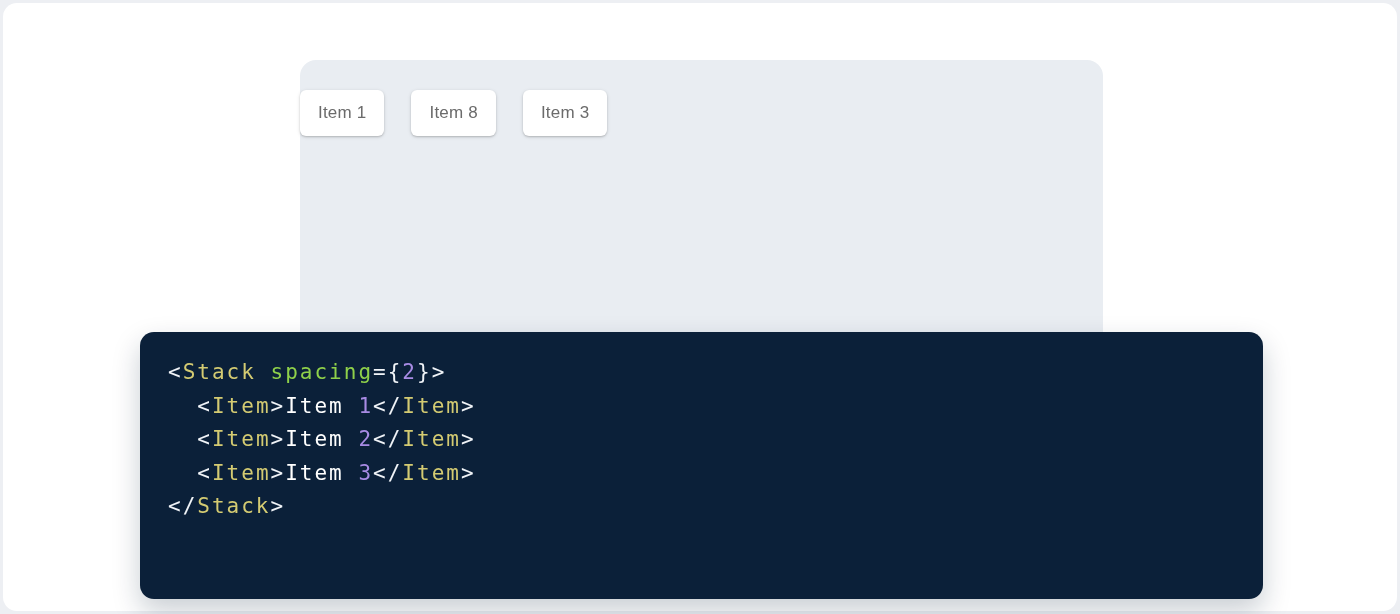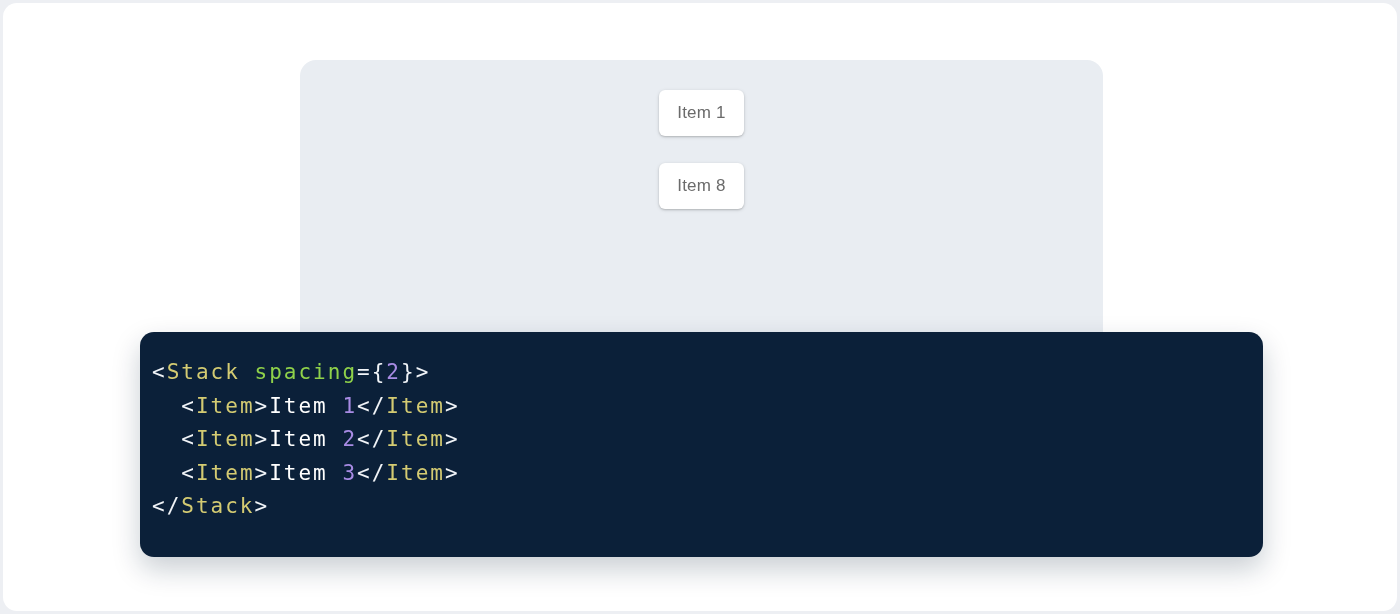--- a/index.html
+++ b/index.html
@@ -39,21 +39,21 @@
     position: absolute;
     left: 297px;
     top: 57px;
     width: 803px;
     height: 293px;
     background: var(--panel-bg);
     border-radius: 16px;
   }
   .stack {
     display: flex;
-    flex-direction: column;
+    flex-direction: row;
     align-items: center;
     padding-top: 30px;
     gap: 27px;
   }
   .stack-card {
     background: var(--card-bg);
     border-radius: 6px;
     box-shadow: 0 1px 2px rgba(0,0,0,0.18), 0 1px 4px rgba(0,0,0,0.10);
     padding: 11px 18px;
     min-width: 82px;
@@ -64,24 +64,24 @@
     line-height: 24px;
     letter-spacing: 0.2px;
     color: var(--card-text);
     white-space: nowrap;
   }
   .code-block {
     position: absolute;
     left: 137px;
     top: 329px;
     width: 1123px;
-    height: 225px;
+    height: 267px;
     background: var(--code-bg);
     border-radius: 14px;
-    padding: 24px 12px;
+    padding: 24px 28px;
     box-shadow: 0 12px 28px rgba(10, 30, 55, 0.22);
   }
   pre.code {
     margin: 0;
     font-family: "DejaVu Sans Mono", monospace;
     font-size: 21px;
     line-height: 33.6px;
     letter-spacing: 2px;
     color: var(--code-text);
     white-space: pre;
@@ -99,20 +99,23 @@
   <div class="page">
 
     <div class="demo-panel">
       <div class="stack">
         <div class="stack-card">
           <span>Item 1</span>
         </div>
         <div class="stack-card">
           <span>Item 8</span>
         </div>
+        <div class="stack-card">
+          <span>Item 3</span>
+        </div>
       </div>
     </div>
 
     <div class="code-block">
       <pre class="code"><div><span class="tok-punc">&lt;</span><span class="tok-tag">Stack</span><span class="tok-plain"> </span><span class="tok-attr">spacing</span><span class="tok-punc">=</span><span class="tok-punc">{</span><span class="tok-num">2</span><span class="tok-punc">}&gt;</span></div><div><span class="tok-plain">  </span><span class="tok-punc">&lt;</span><span class="tok-tag">Item</span><span class="tok-punc">&gt;</span><span class="tok-plain">Item </span><span class="tok-num">1</span><span class="tok-punc">&lt;/</span><span class="tok-tag">Item</span><span class="tok-punc">&gt;</span></div><div><span class="tok-plain">  </span><span class="tok-punc">&lt;</span><span class="tok-tag">Item</span><span class="tok-punc">&gt;</span><span class="tok-plain">Item </span><span class="tok-num">2</span><span class="tok-punc">&lt;/</span><span class="tok-tag">Item</span><span class="tok-punc">&gt;</span></div><div><span class="tok-plain">  </span><span class="tok-punc">&lt;</span><span class="tok-tag">Item</span><span class="tok-punc">&gt;</span><span class="tok-plain">Item </span><span class="tok-num">3</span><span class="tok-punc">&lt;/</span><span class="tok-tag">Item</span><span class="tok-punc">&gt;</span></div><div><span class="tok-punc">&lt;/</span><span class="tok-tag">Stack</span><span class="tok-punc">&gt;</span></div></pre>
     </div>
 
   </div>
 </div>
 

